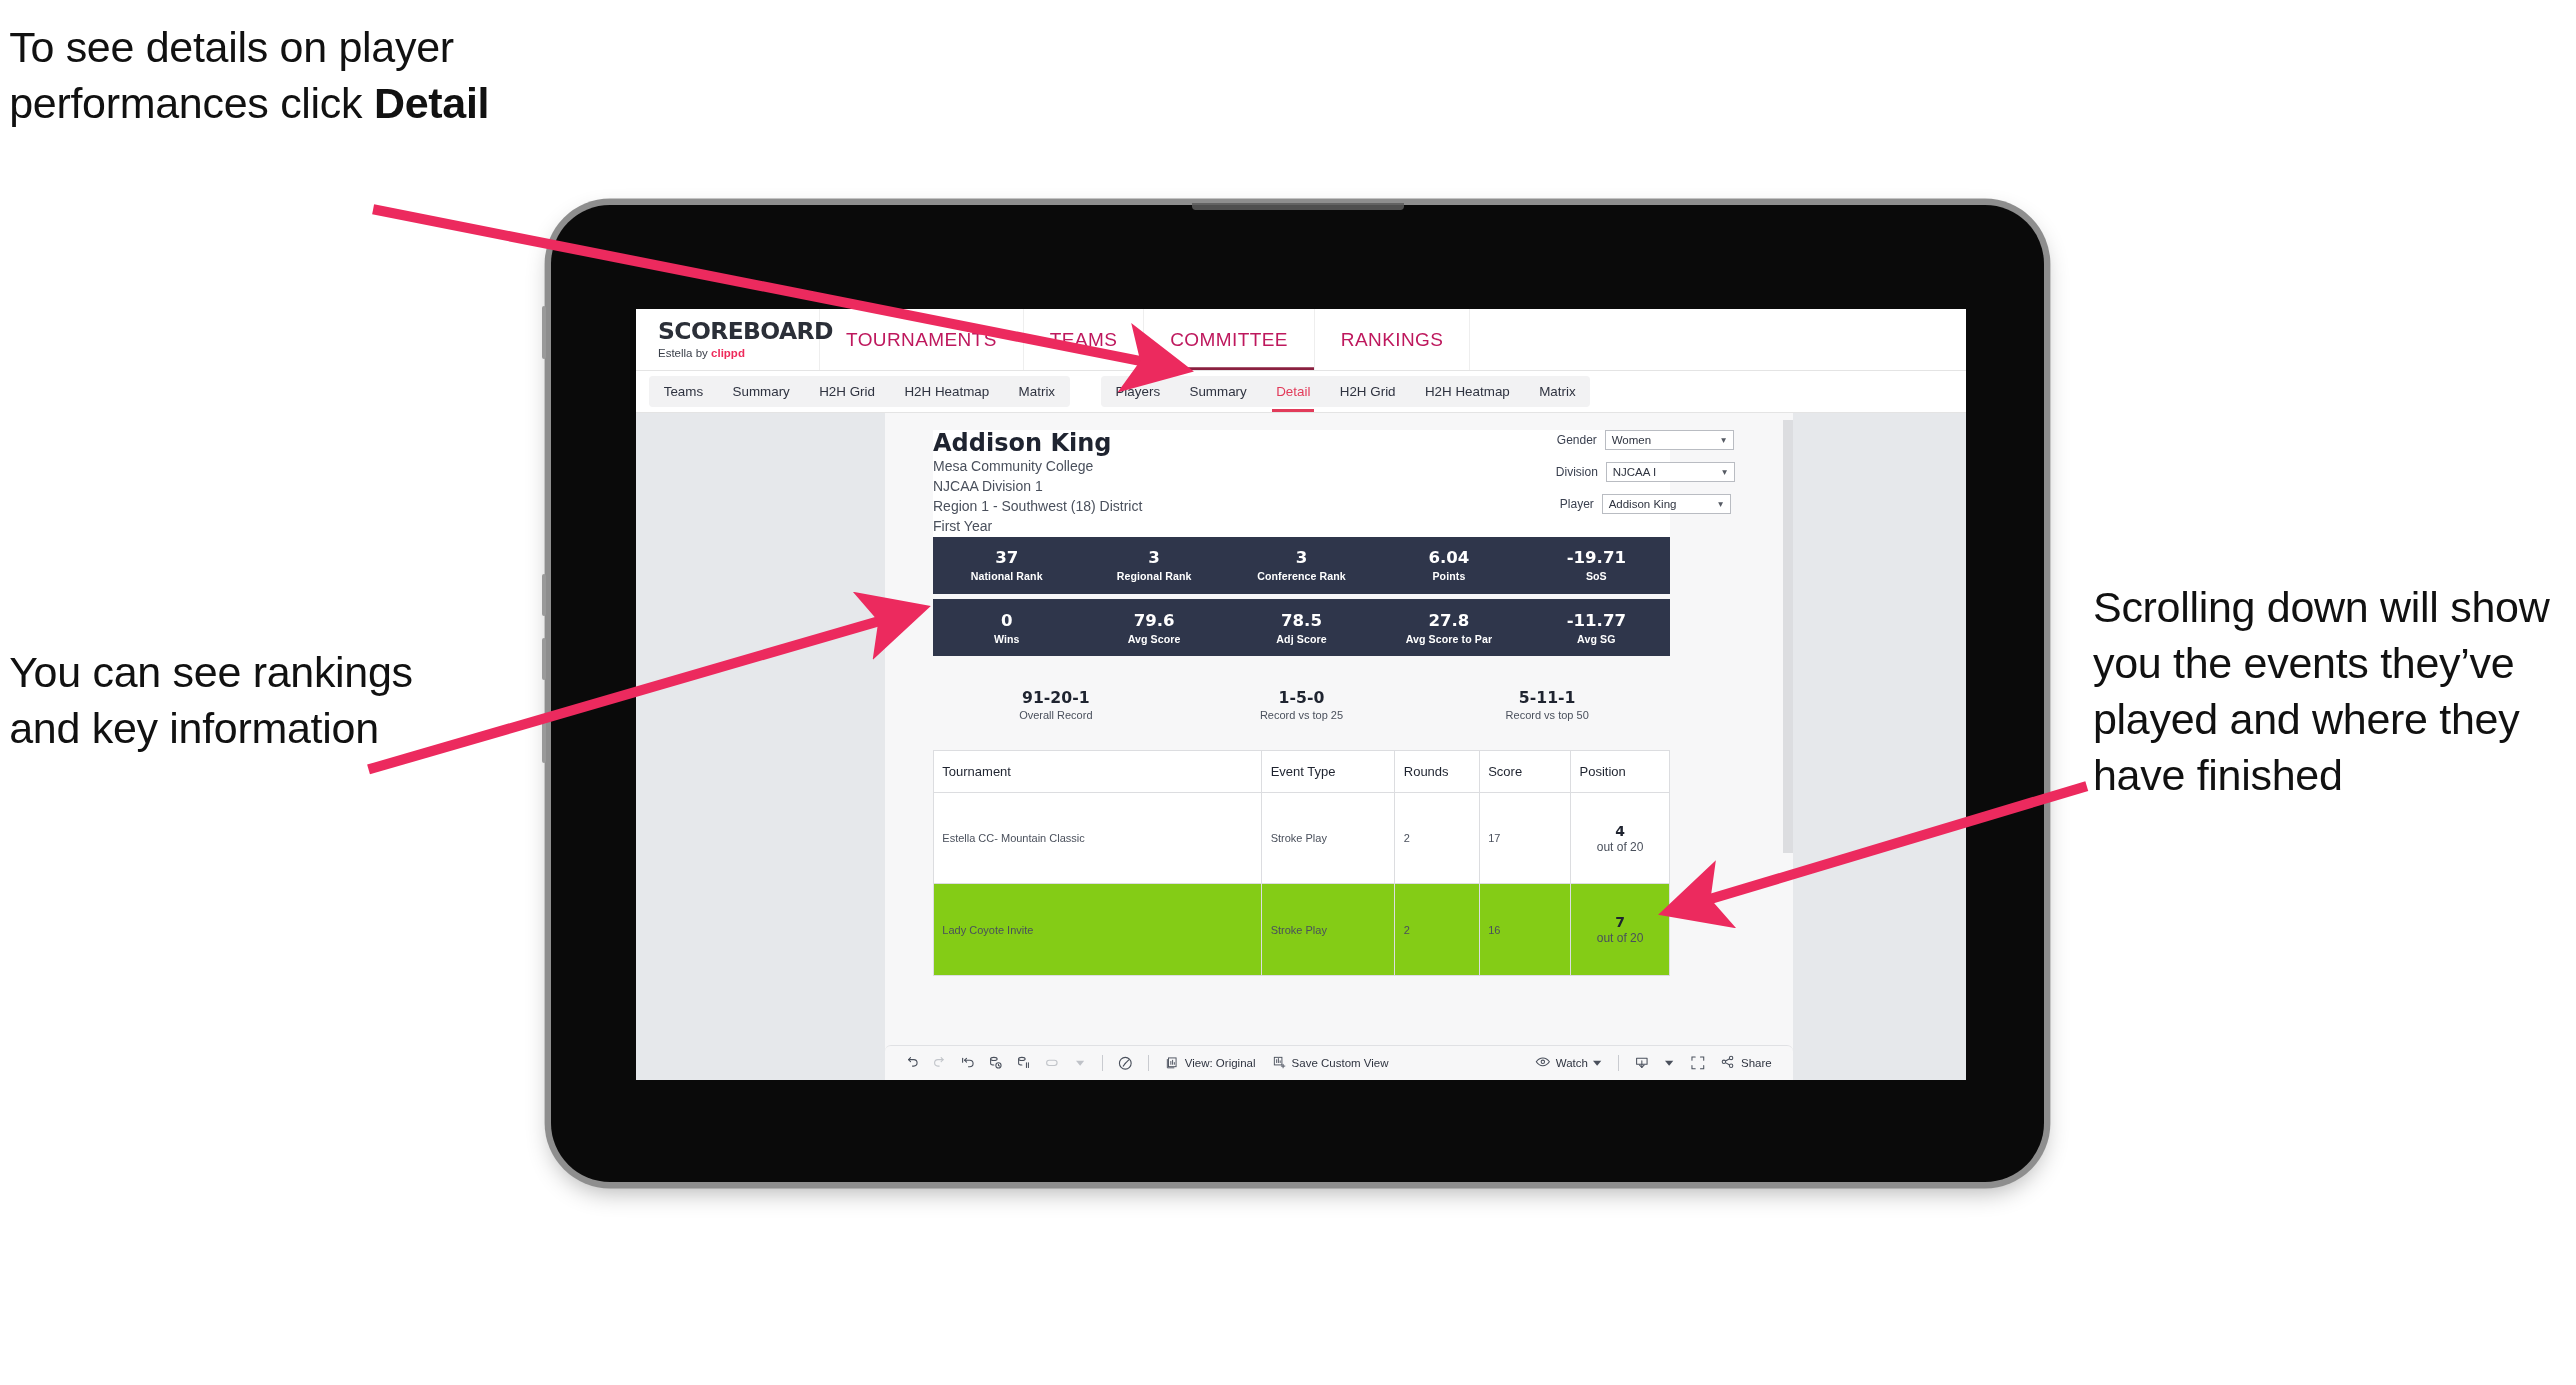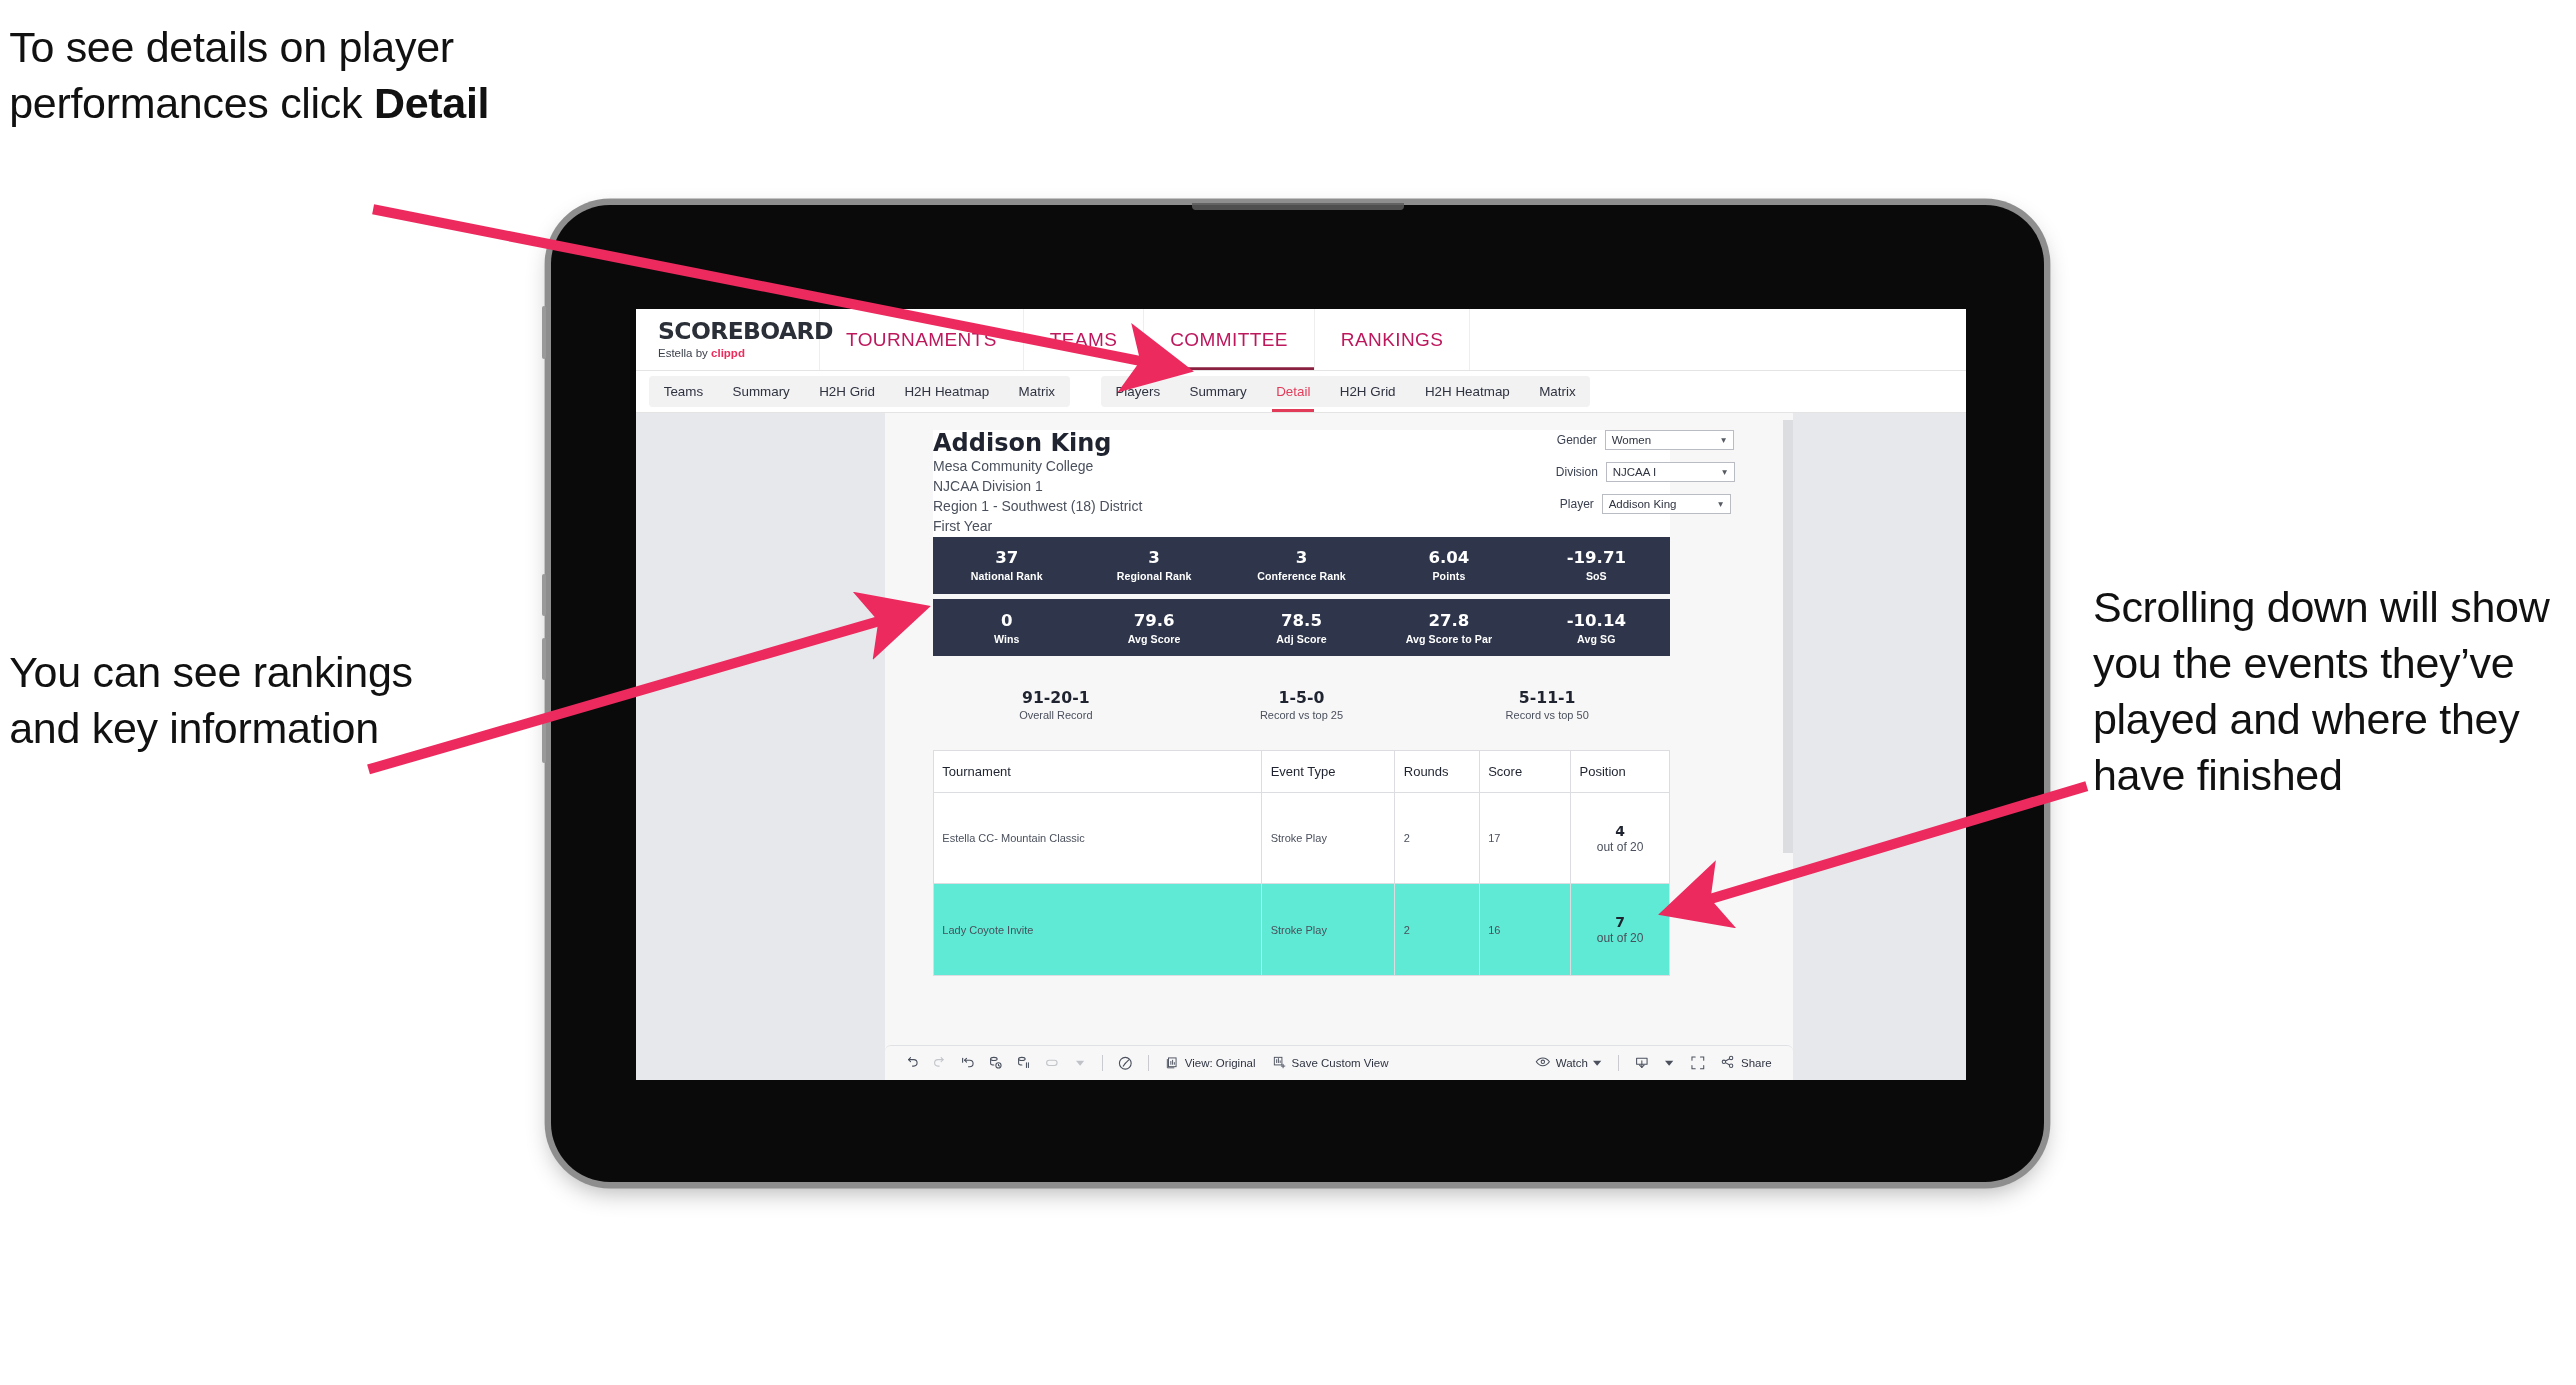--- a/index.html
+++ b/index.html
@@ -147,21 +147,21 @@
   
   .tbl{width:737px;margin-left:48px;margin-top:20px;border-collapse:collapse;background:#fff;}
   .tbl th{
     border:0.9px solid #dcdde0;font-weight:normal;text-align:left;
     font-size:13px;color:#1f2430;padding:7.4px 8.3px;background:#ffffff;height:26px;
   }
   .tbl td{
     border:0.9px solid #dcdde0;font-size:11px;color:#4a505c;padding:9.2px 8.3px;
     height:72px;vertical-align:middle;
   }
-  .tbl tr.alt td{background:#5eead4;}
+  .tbl tr.alt td{background:#84cc16;}
   .col-t{width:324px;}
   .col-e{width:120px;}
   .col-r{width:68px;}
   .col-s{width:76px;}
   .col-p{width:83px;text-align:center;}
   .posnum{font-family:"DejaVu Sans",sans-serif;font-weight:bold;font-size:14px;color:#1f2430;text-align:center;line-height:1.2;}
   .posof{font-size:12px;color:#4a505c;text-align:center;}
 
   .vscroll{
     position:absolute;right:0px;top:7.4px;width:10px;height:433px;
@@ -304,21 +304,21 @@
             </div>
             <div class="statcell">
               <div class="statval">78.5</div>
               <div class="statlbl">Adj Score</div>
             </div>
             <div class="statcell">
               <div class="statval">27.8</div>
               <div class="statlbl">Avg Score to Par</div>
             </div>
             <div class="statcell">
-              <div class="statval">-10.14</div>
+              <div class="statval">-11.77</div>
               <div class="statlbl">Avg SG</div>
             </div>
           </div>
 
           <div class="recordrow">
             <div class="reccell">
               <div class="recval">91-20-1</div>
               <div class="reclbl">Overall Record</div>
             </div>
             <div class="reccell">

